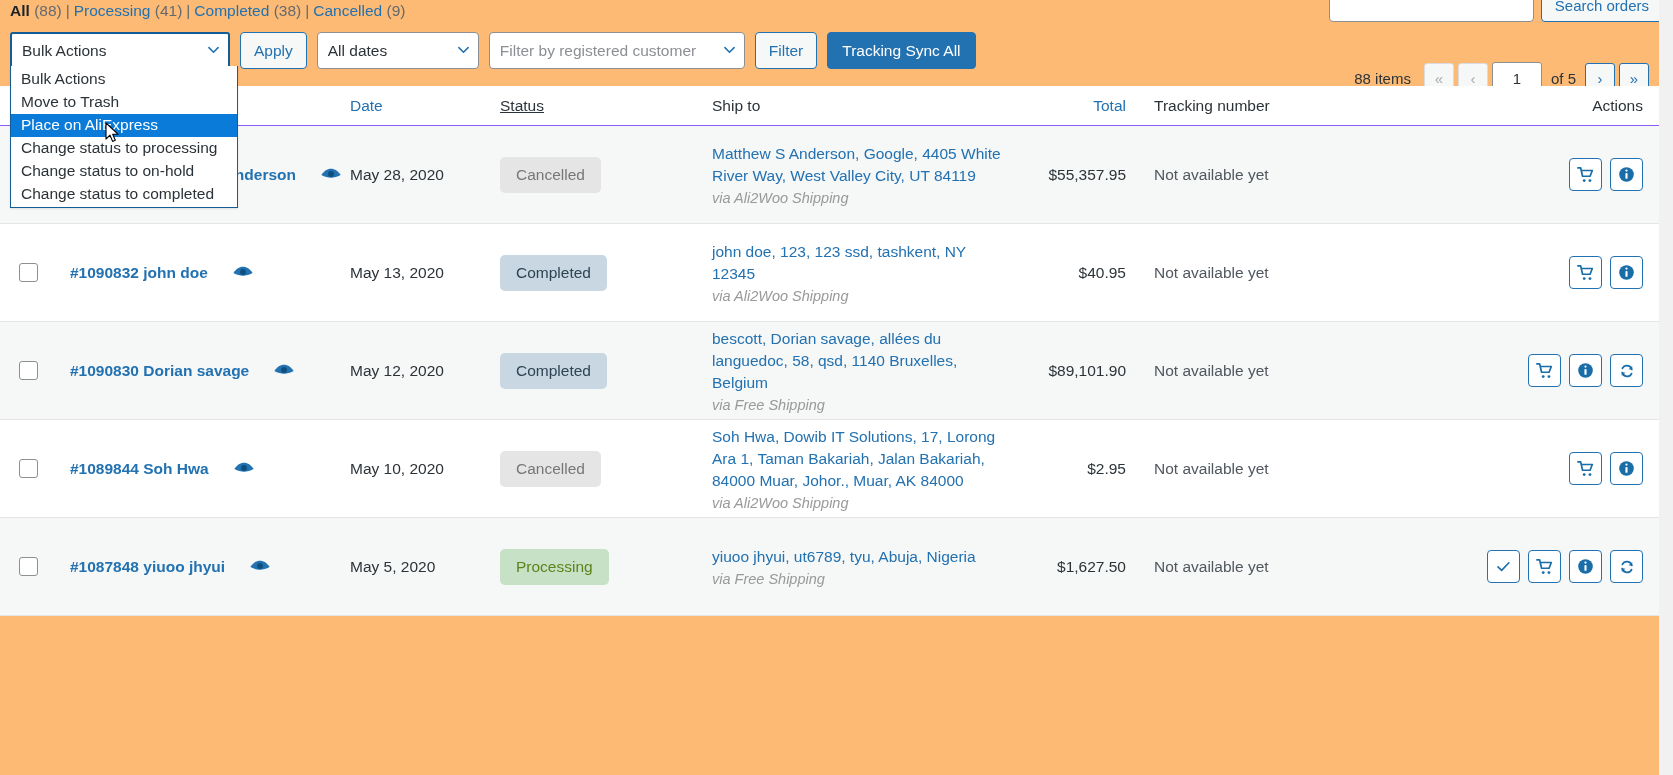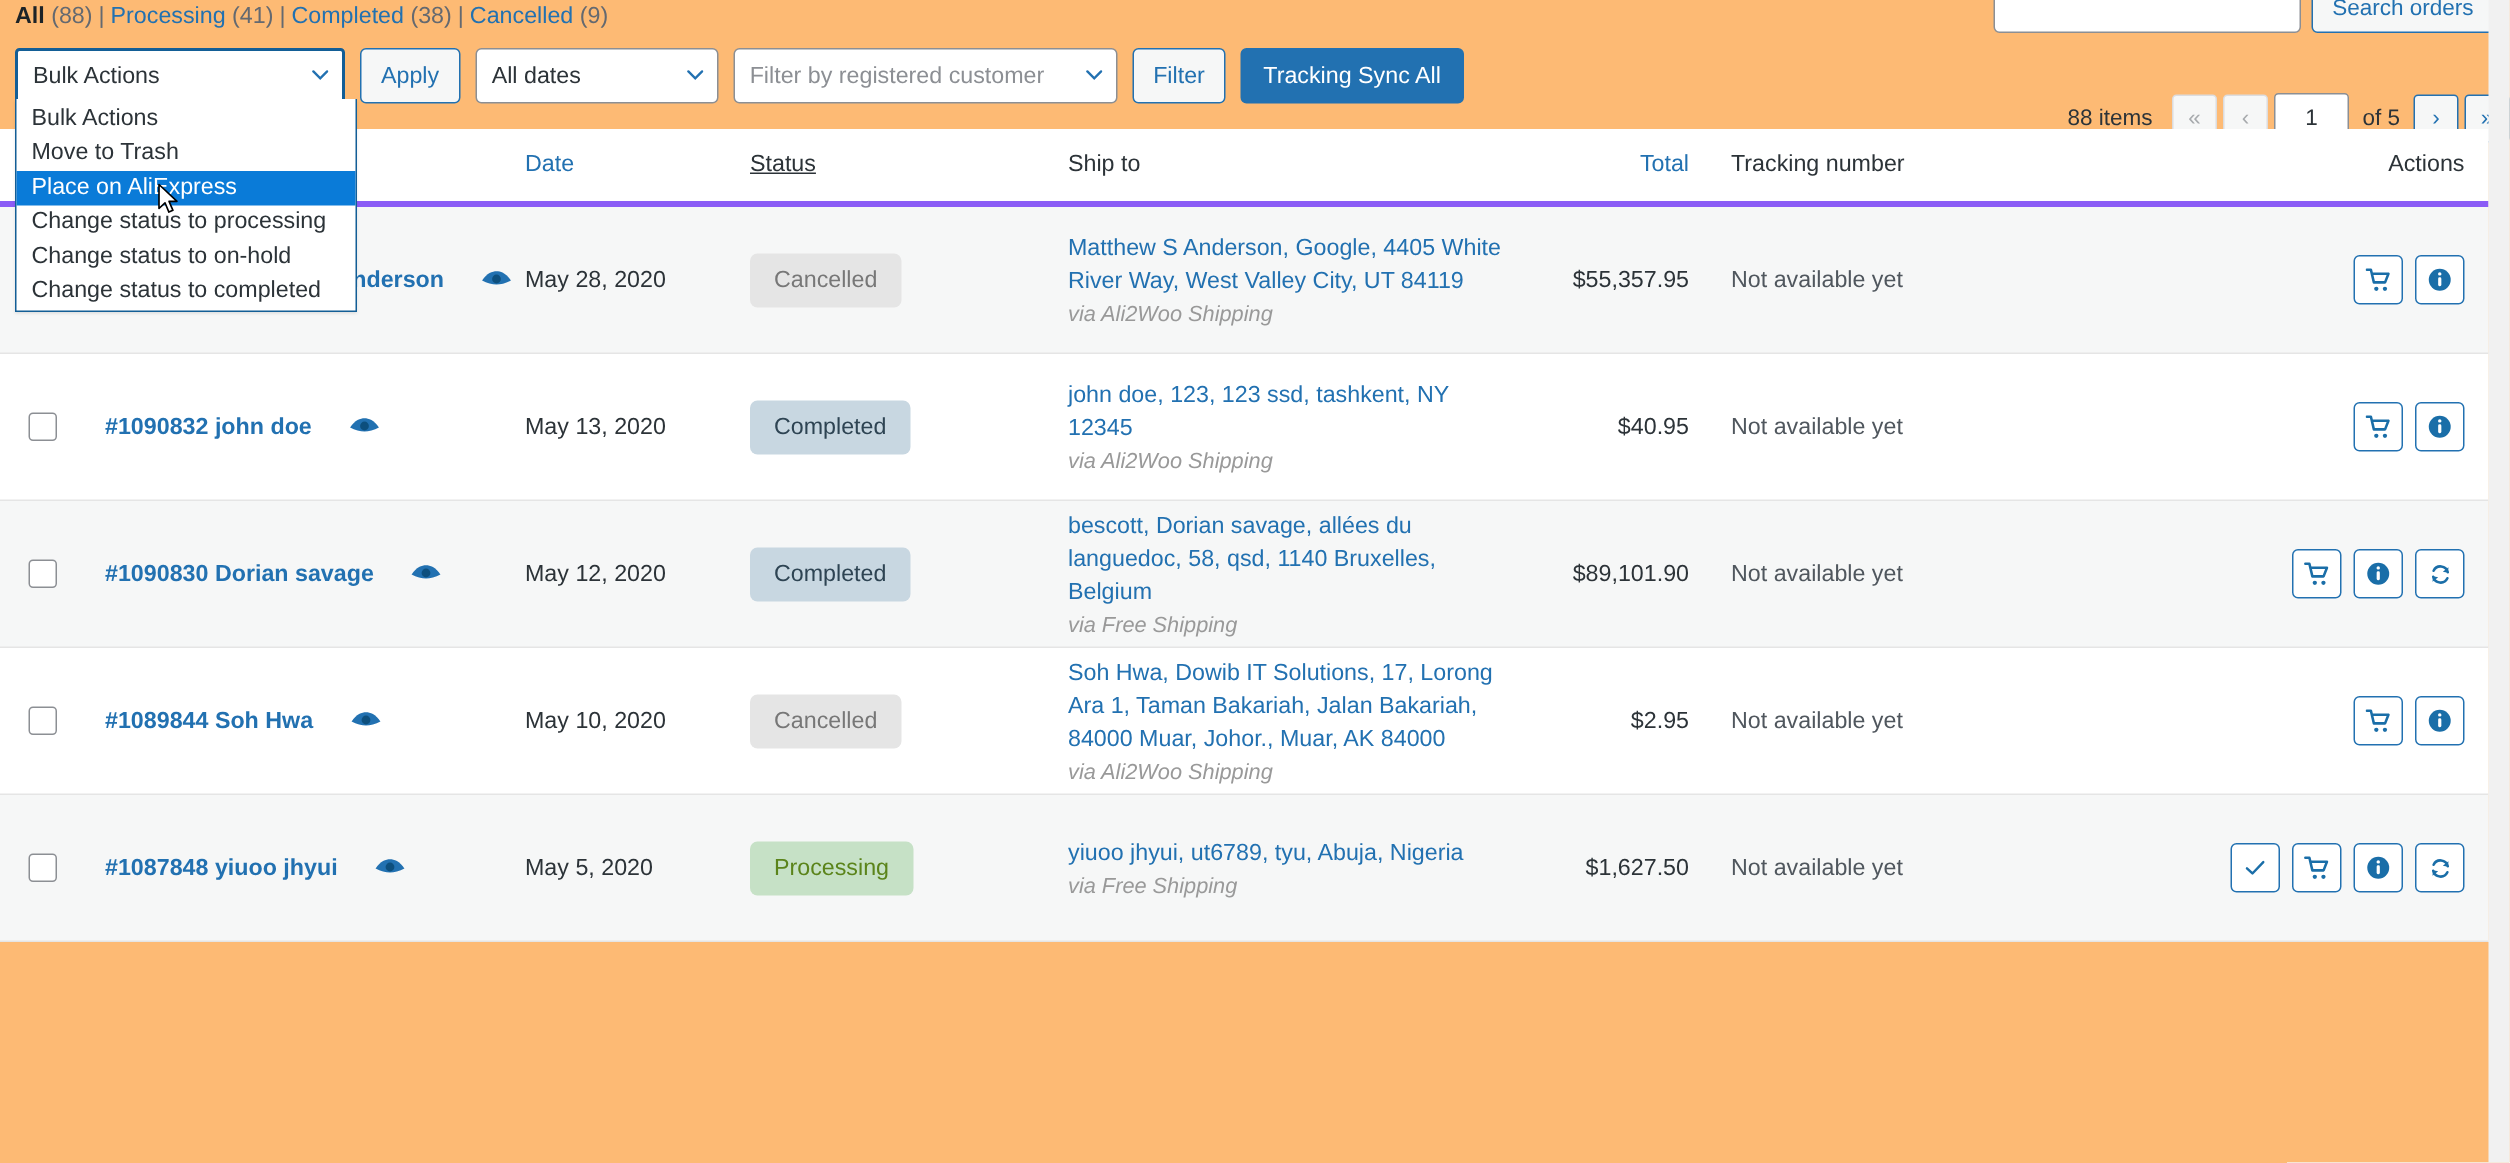--- a/index.html
+++ b/index.html
@@ -79,42 +79,42 @@
     font-size:15.5px; color:#2c3338; padding:1px 0 2px 10px; line-height:20px;
     white-space:nowrap; cursor:pointer;
   }
   .dropdown-list .opt.selected { background:#0a7bd8; color:#fff; }
 
   
   .cursor { position:absolute; left:105px; top:122px; z-index:90; pointer-events:none; }
 
   
   .tablenav-pages {
-    position:absolute; right:0; top:32px; display:flex; align-items:center; gap:4px;
+    position:absolute; right:24px; top:32px; display:flex; align-items:center; gap:4px;
     font-size:15px; color:#2c3338;
   }
   .displaying-num { margin-right:9px; color:#2c3338; font-size:15px; }
   .pg-btn {
     width:30px; height:32px; border:1px solid #dcdcde; border-radius:3px;
     background:#f6f7f7; color:#a7aaad; font-size:15px;
     display:flex; align-items:center; justify-content:center; cursor:default;
   }
   .pg-btn.enabled { border-color:#2271b1; color:#2271b1; background:#f6f7f7; cursor:pointer; }
   .pg-input {
     width:50px; height:33px; border:1px solid #8c8f94; border-radius:3px;
     background:#fff; text-align:center; font-size:15px; color:#2c3338;
     font-family:"Liberation Sans", sans-serif;
   }
   .pg-total { margin:0 5px; font-size:15px; color:#2c3338; }
 
   
   .wp-table { position:absolute; left:0; top:86px; width:1659px; background:#fff; }
   .thead {
-    display:flex; align-items:center; height:52px;
-    background:#fff; border-bottom:4px solid #8b5cf6;
+    display:flex; align-items:center; height:40px;
+    background:#fff; border-bottom:1px solid #8b5cf6;
     font-size:15.5px;
   }
   .thead .th { color:#2271b1; }
   .thead .th.plain { color:#2c3338; }
 
   .col-cb     { width:56px; flex:0 0 56px; display:flex; justify-content:center; }
   .col-order  { width:294px; flex:0 0 294px; padding-left:14px; }
   .col-date   { width:150px; flex:0 0 150px; }
   .col-status { width:212px; flex:0 0 212px;text-decoration:underline; }
   .col-ship   { width:298px; flex:0 0 298px; }

